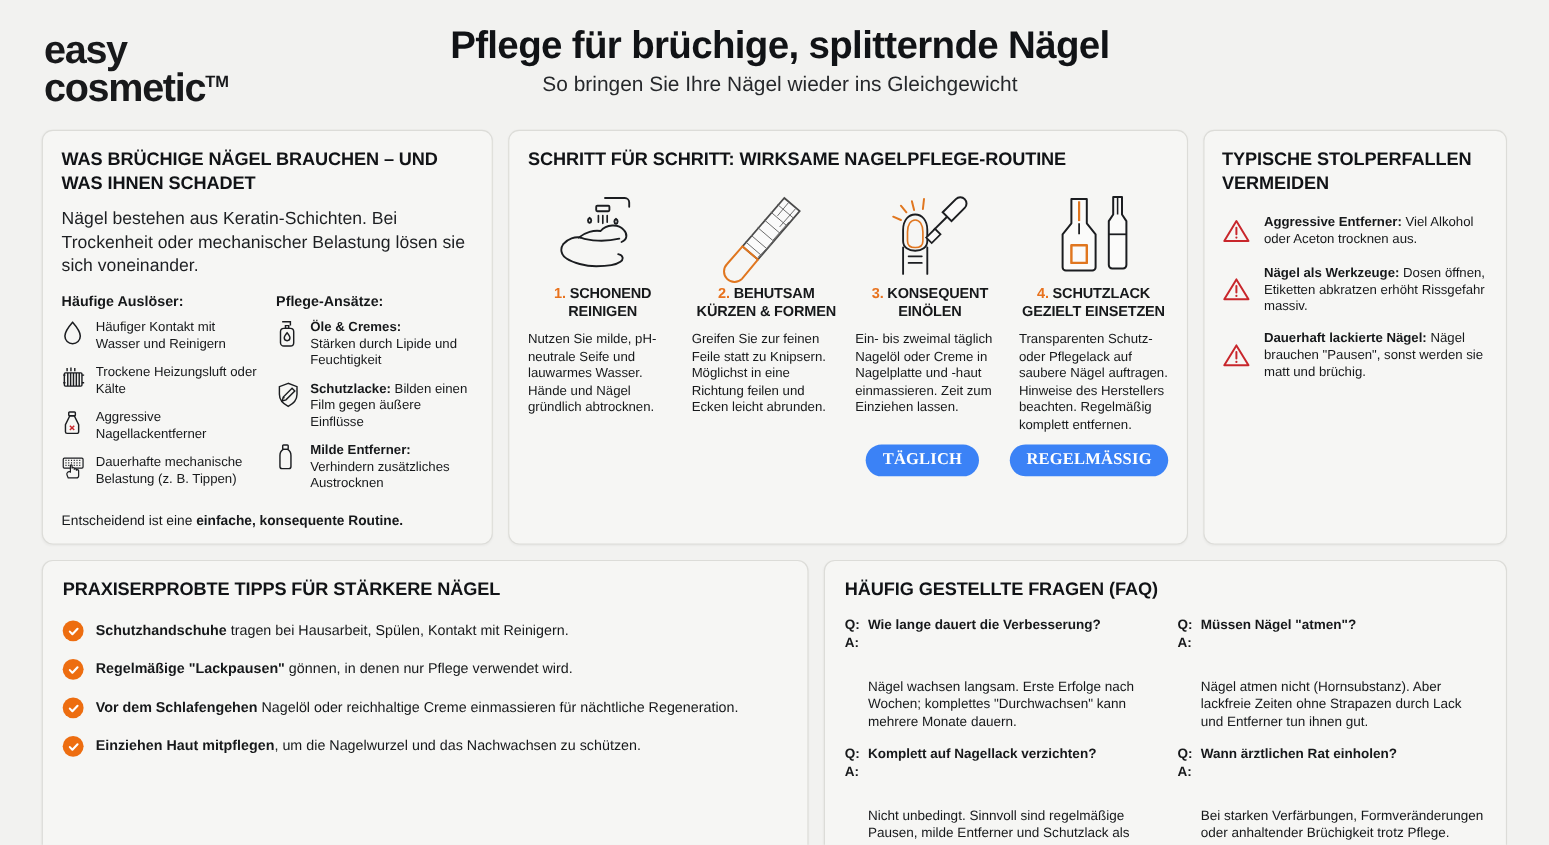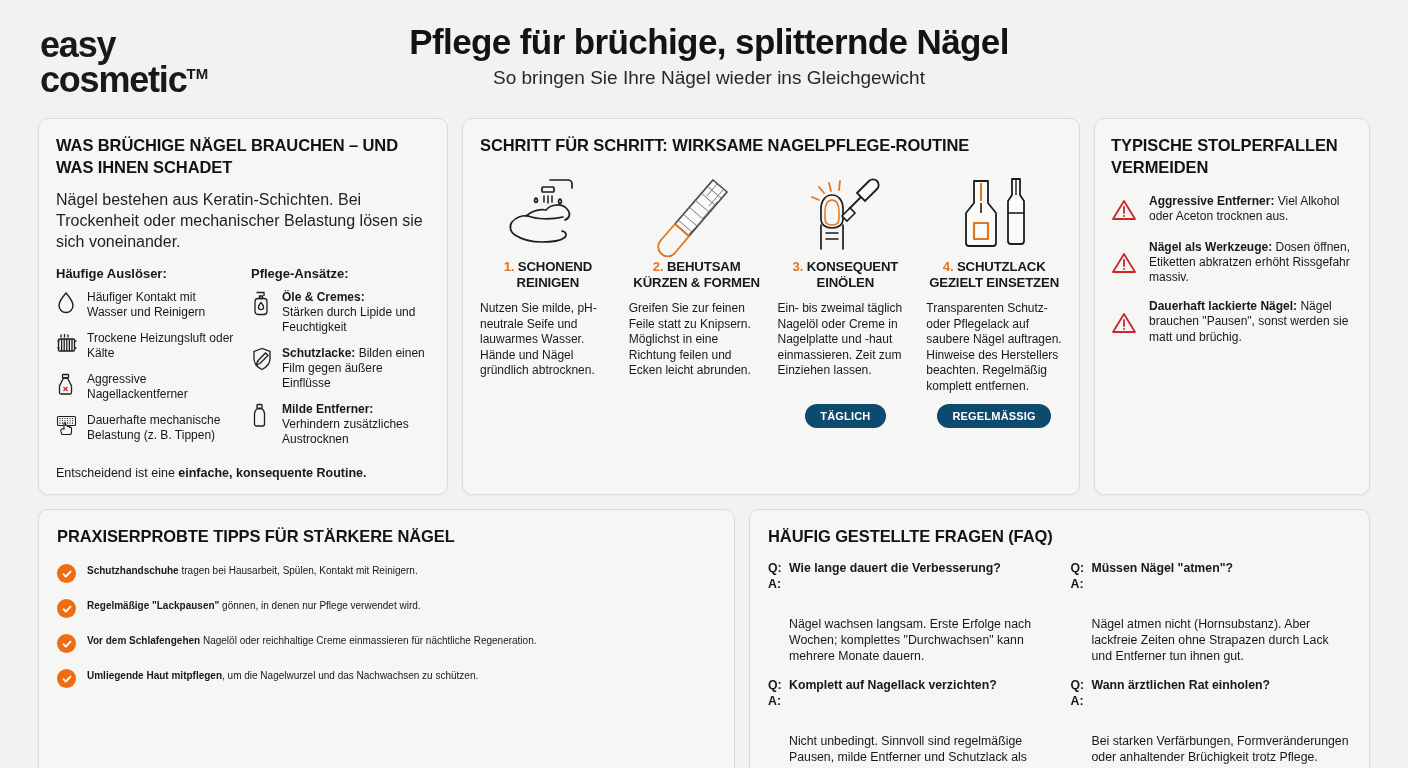--- a/index.html
+++ b/index.html
@@ -50,22 +50,22 @@
   
   .steps { display: flex; gap: 13px; margin-top: 14px; }
   .step { flex: 1; display: flex; flex-direction: column; }
   .step-ico { height: 86px; display: flex; align-items: center; justify-content: center; }
   .step-label { text-align: center; font-size: 13.2px; font-weight: 800; line-height: 1.2; letter-spacing: -0.15px; margin-top: 2px; }
   .step-num { color: #e8721d; }
   .step-body { font-size: 12px; line-height: 1.29; margin-top: 11px; }
   .badges { display: flex; gap: 13px; margin-top: 10px; }
   .badge-slot { flex: 1; display: flex; justify-content: center; }
   .badge {
-    background: #0c4a6e; color: #fff; font-weight: 700; font-size: 11px;
-    padding: 6px 15px; border-radius: 20px; letter-spacing: 0.2px; white-space: nowrap;
+    background: #3b82f6; color: #fff; font-weight: 700; font-size: 15px;
+    padding: 6px 15px; border-radius: 20px; letter-spacing: 0.2px; white-space: nowrap; font-family: Liberation Serif, serif;
   }
   .spacer-slot { flex: 1; }
 
   
   .warn-item { display: flex; gap: 10px; margin-top: 14px; align-items: center; }
   .warn-ico { width: 28px; flex: 0 0 28px; padding-top: 5px; }
   .warn-text { font-size: 12px; line-height: 1.27; }
   .warn-text b { font-weight: 700; }
 
   
@@ -73,21 +73,21 @@
   .card-d { width: 697px; flex: 0 0 697px; padding: 16px 18px 14px 18px; }
   .card-e { flex: 1; padding: 16px 18px 12px 18px; }
 
   .tip { display: flex; gap: 11px; align-items: flex-start; margin-top: 16px; }
   .check {
     width: 19px; height: 19px; flex: 0 0 19px; border-radius: 50%;
     background: #ed6d10; display: flex; align-items: center; justify-content: center;
     margin-top: 0px;
   }
   .check svg { display: block; }
-  .tip-text { font-size: 10px; line-height: 1.2; padding-top: 1px; }
+  .tip-text { font-size: 13px; line-height: 1.2; padding-top: 1px; }
   .tip-text b { font-weight: 700; }
 
   .faq-cols { display: flex; gap: 22px; margin-top: 13px; }
   .faq-col { flex: 1; }
   .qa { margin-bottom: 13px; }
   .qa-line { display: flex; gap: 7px; }
   .qa-key { font-size: 12.3px; font-weight: 700; flex: 0 0 14px; }
   .qa-q { font-size: 12.3px; font-weight: 700; line-height: 1.3; }
   .qa-a { font-size: 12.3px; font-weight: 400; line-height: 1.3; margin-top: 40px; }
 
@@ -378,21 +378,21 @@
         <div class="tip-text"><b>Vor dem Schlafengehen</b><span> Nagelöl oder reichhaltige Creme einmassieren für nächtliche Regeneration.</span></div>
       </div>
 
 
       <div class="tip">
         <div class="check">
             <svg width="12" height="12" viewBox="0 0 12 12">
               <path d="M2.5 6.2 L4.8 8.6 L9.5 3.6" fill="none" stroke="#fff" stroke-width="1.9" stroke-linecap="round" stroke-linejoin="round"></path>
             </svg>
           </div>
-        <div class="tip-text"><b>Umliegende Haut mitpflegen</b><span>, um die Nagelwurzel und das Nachwachsen zu schützen.</span></div>
+        <div class="tip-text"><b>Einziehen Haut mitpflegen</b><span>, um die Nagelwurzel und das Nachwachsen zu schützen.</span></div>
       </div>
     </div>
 
     <div class="card card-e">
       <div class="card-title">HÄUFIG GESTELLTE FRAGEN (FAQ)</div>
 
       <div class="faq-cols">
         <div class="faq-col">
 
           <div class="qa">

